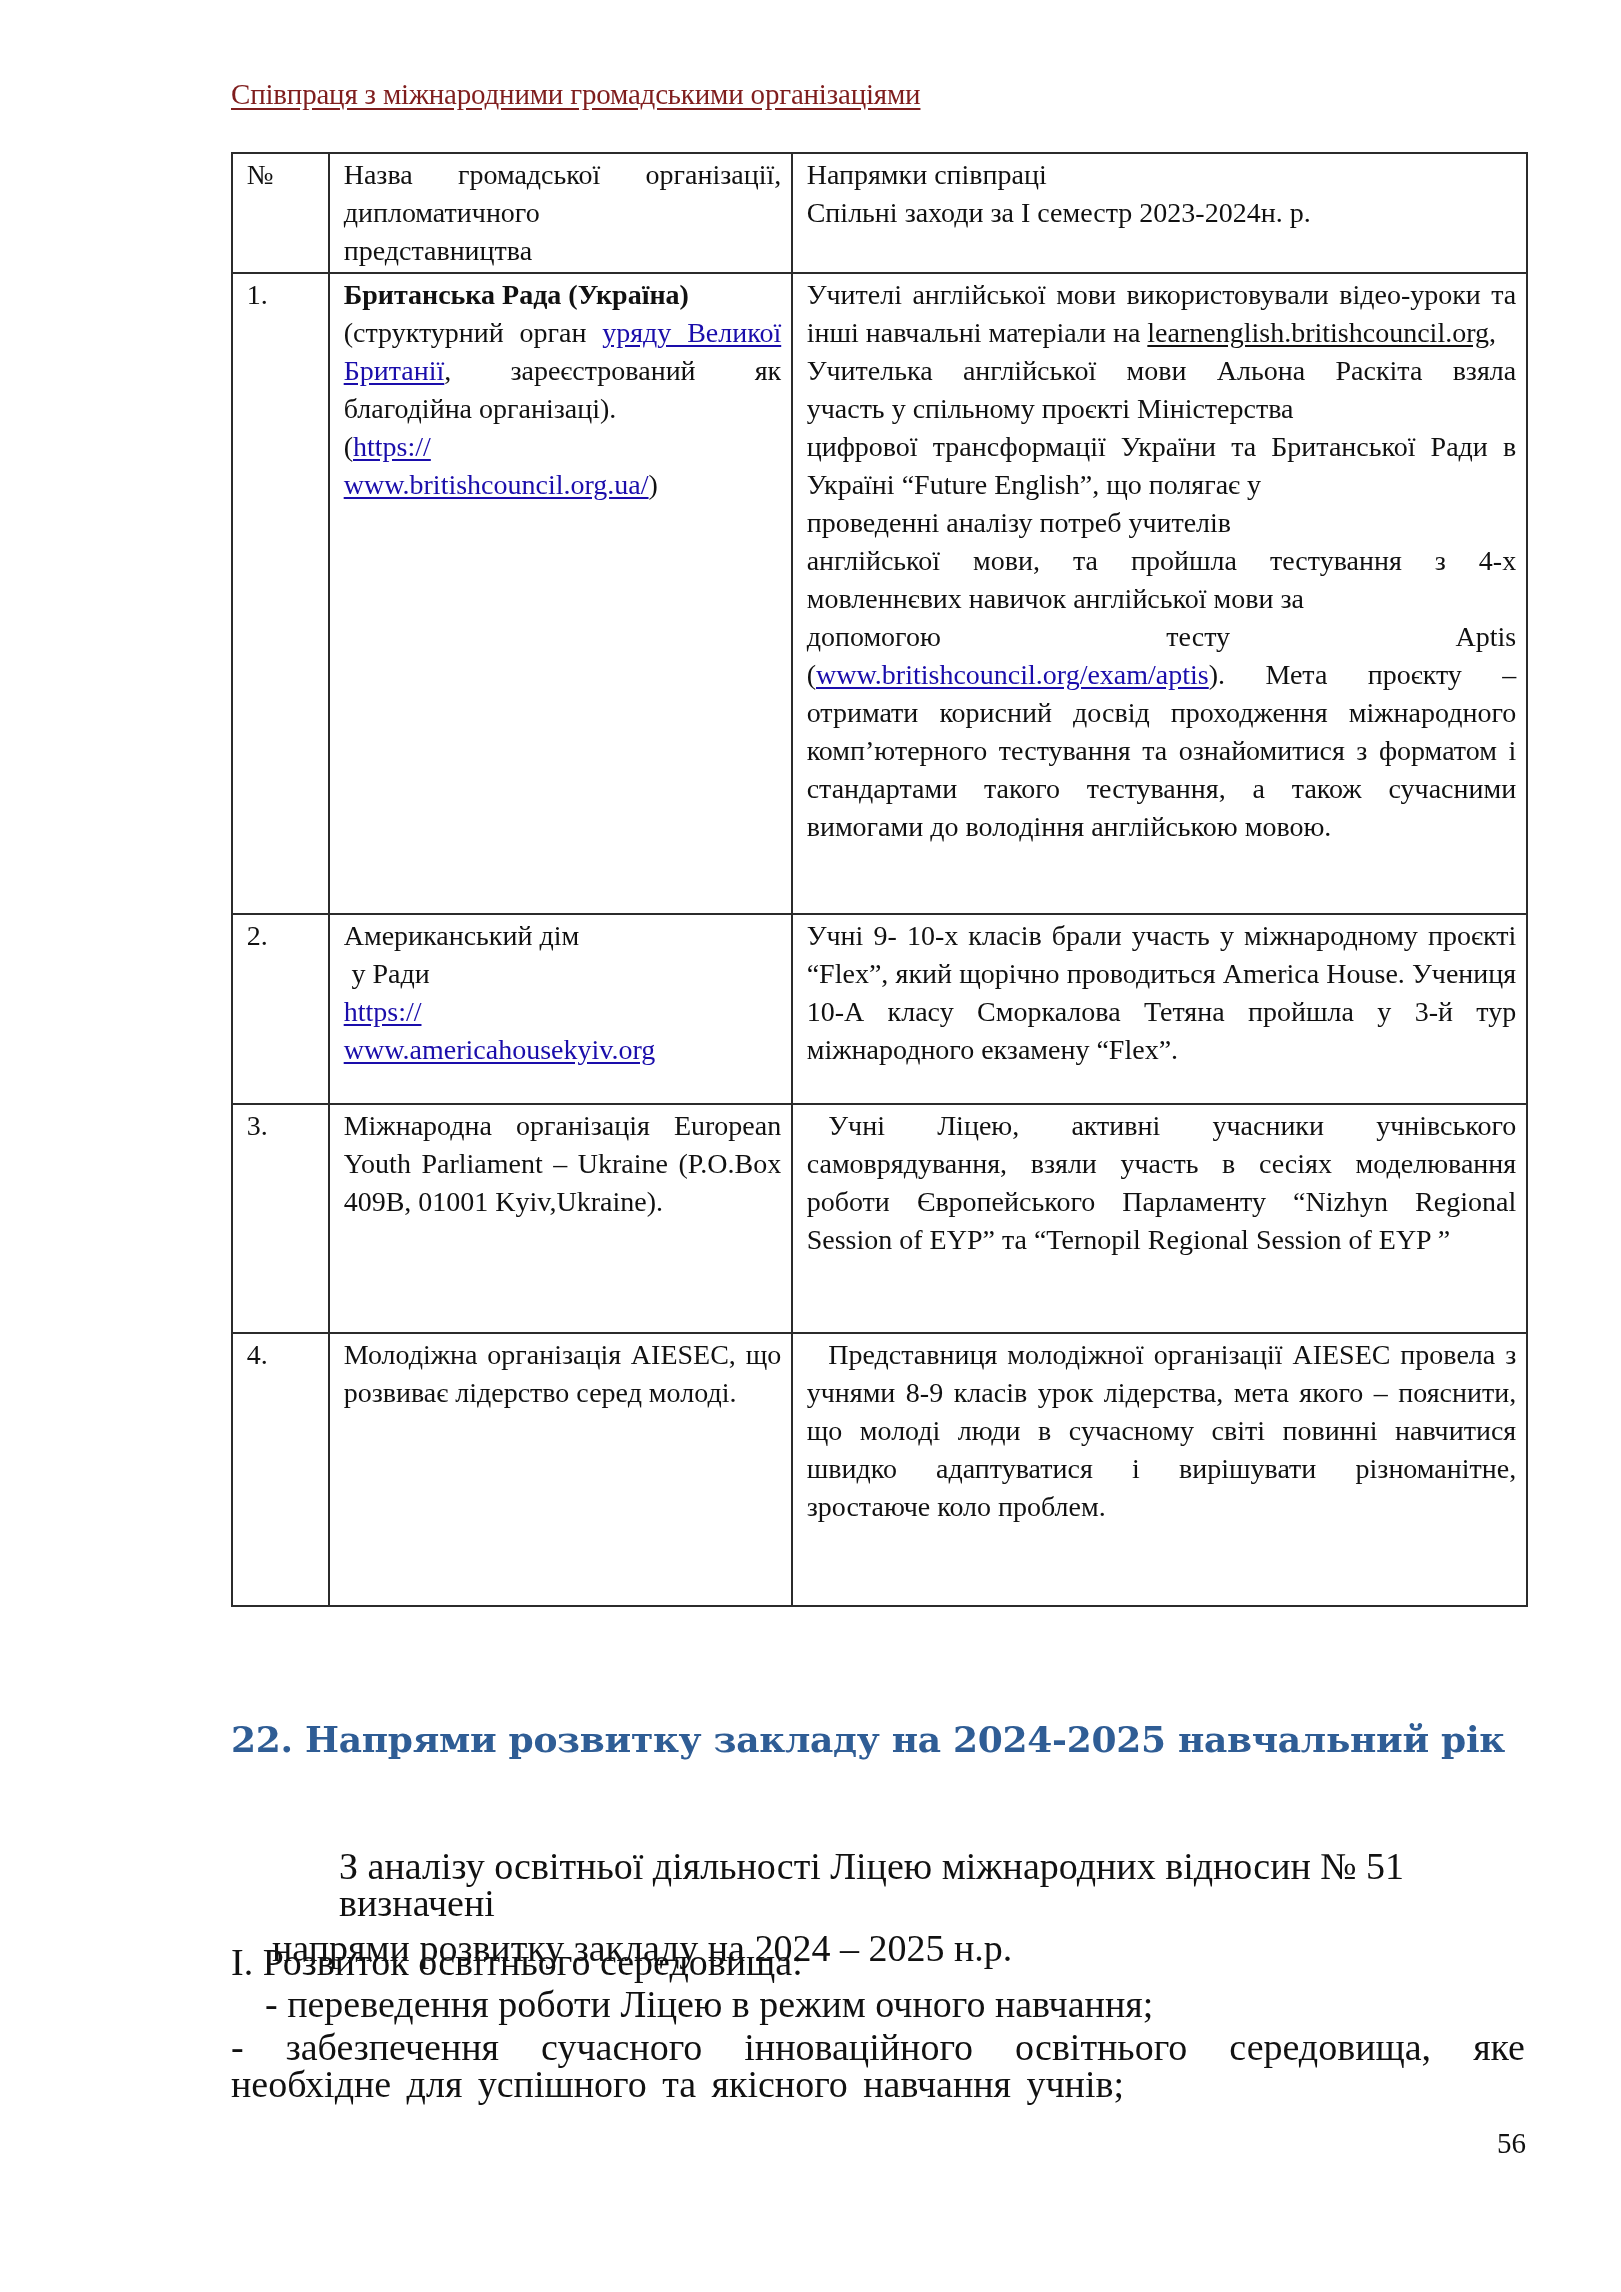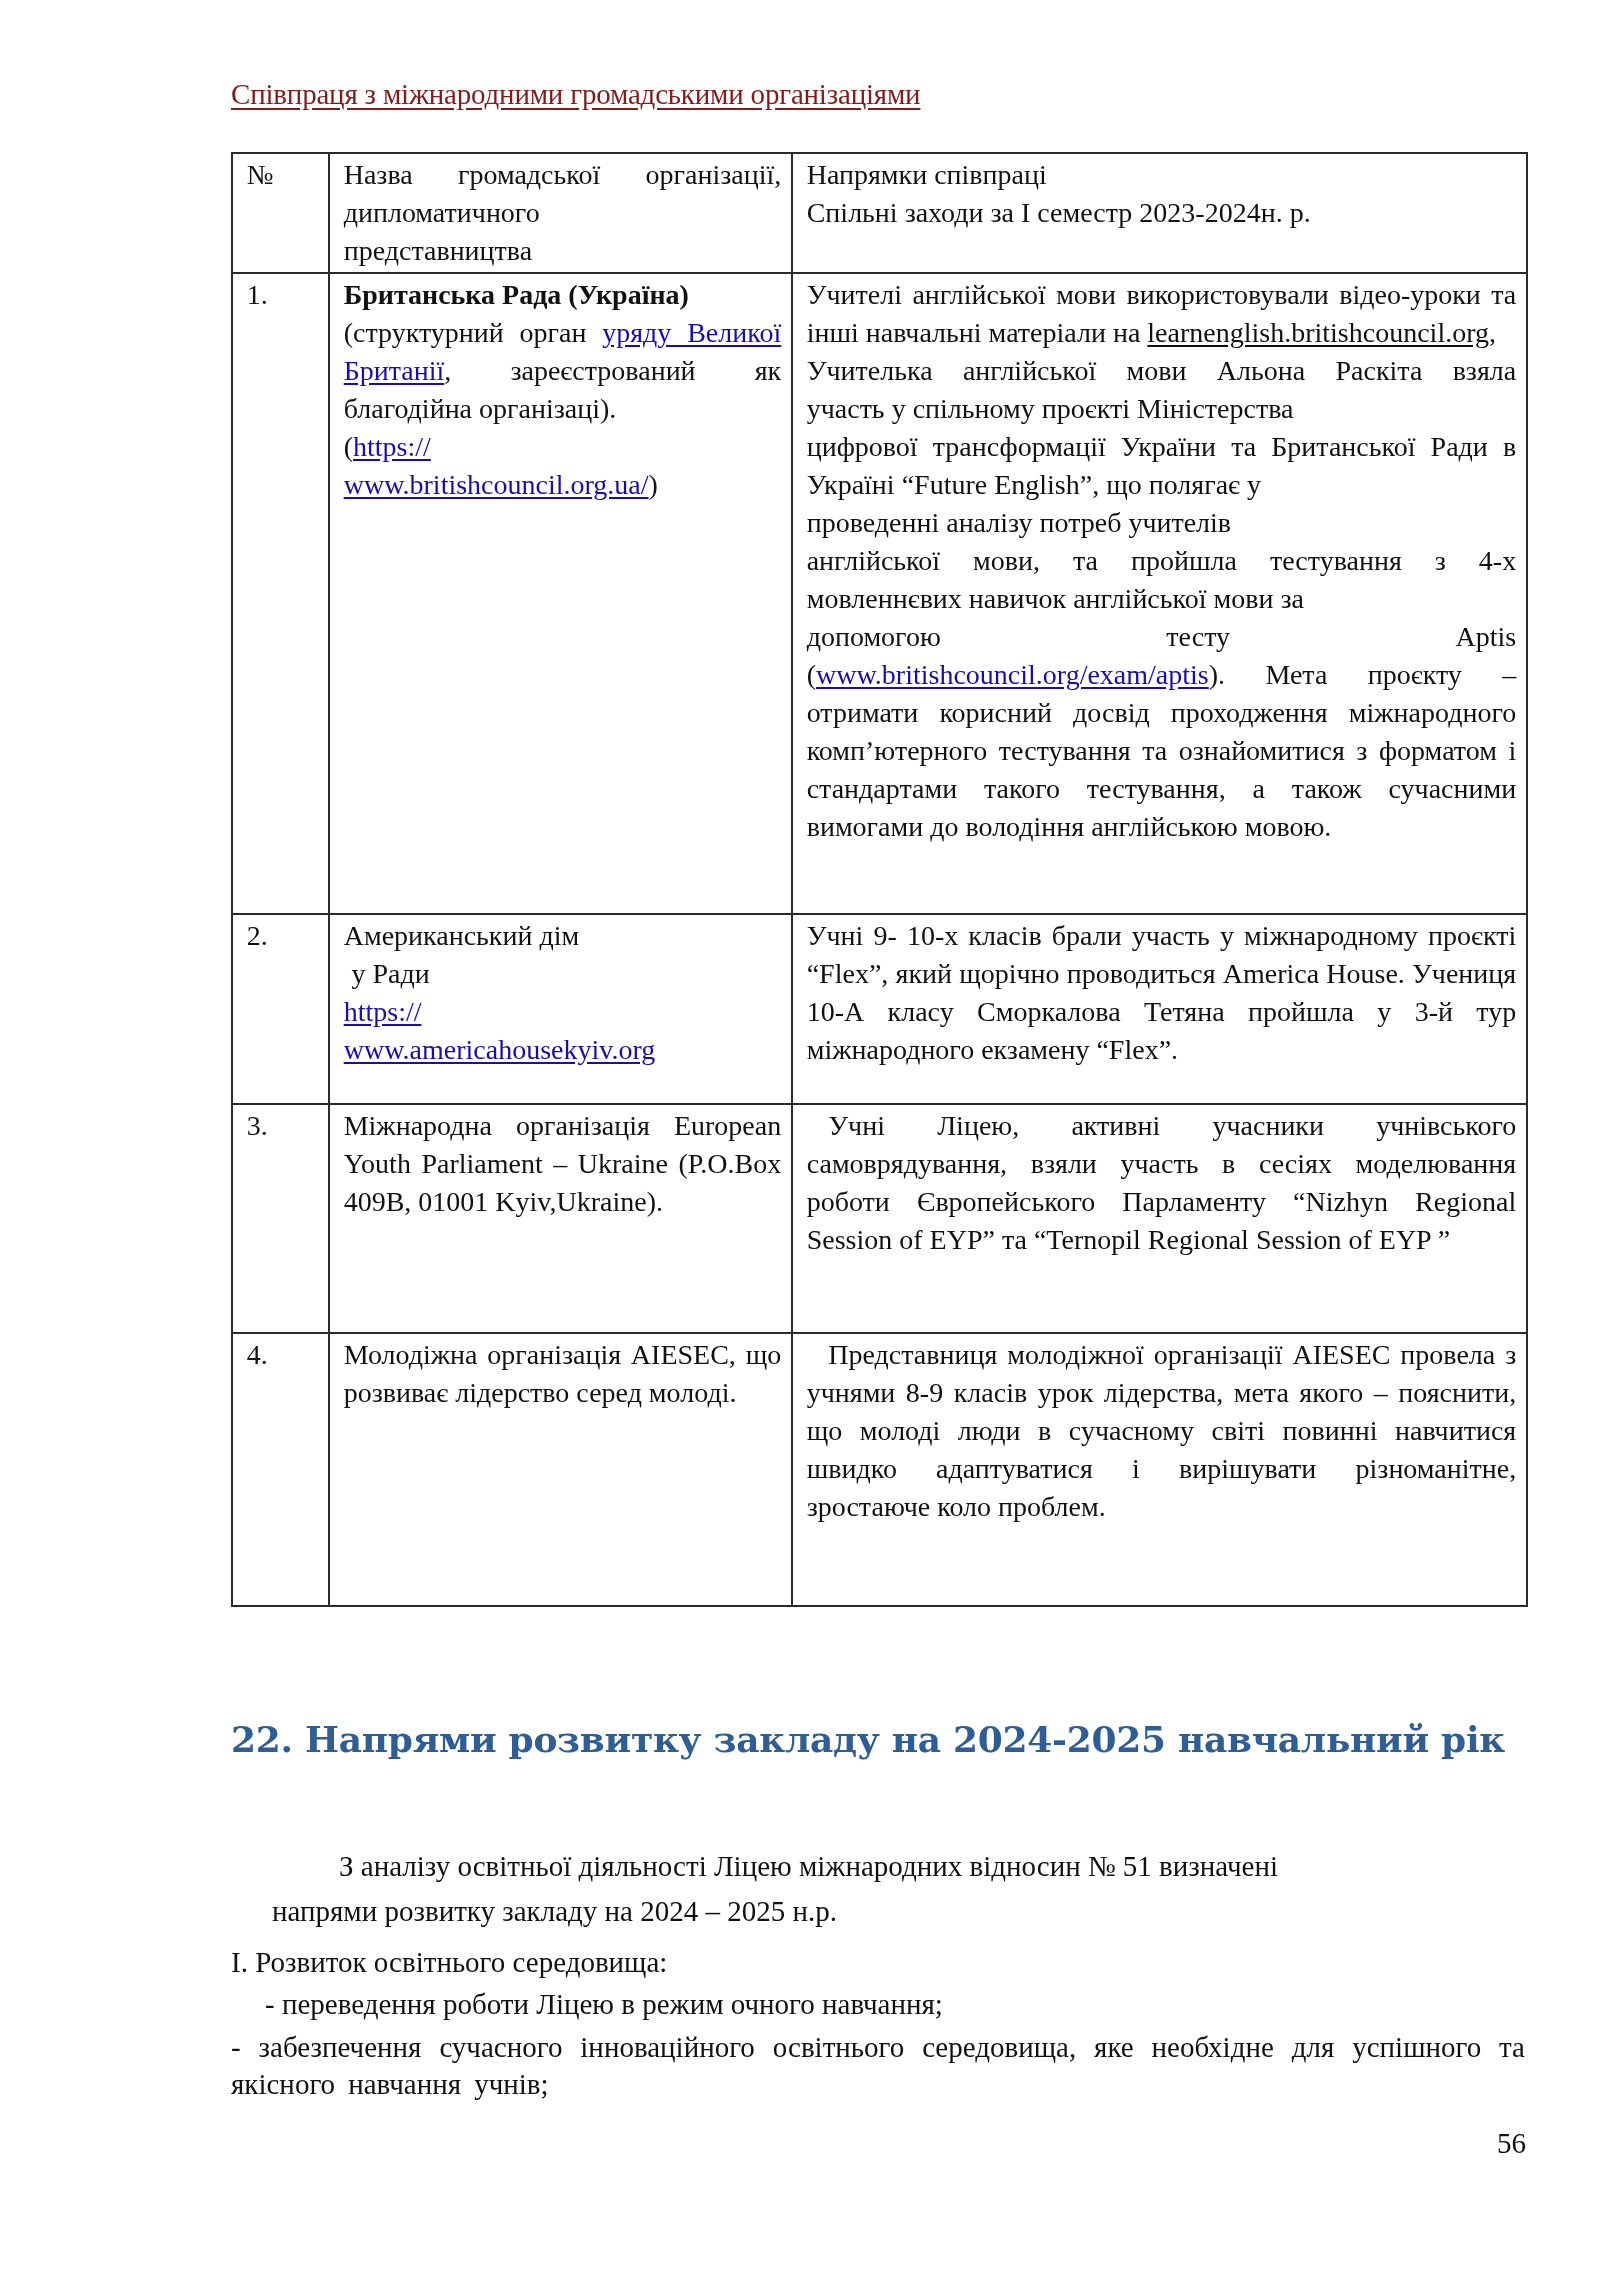--- a/index.html
+++ b/index.html
@@ -39,21 +39,21 @@
   .indent-sm { padding-left: 19.6px; }
   .pad-first { text-indent: 21.6px; }
   .heading {
     position: absolute; left: 231px; top: 1717px; width: 1294px;
     font-family: "DejaVu Serif", "Liberation Serif", serif;
     font-weight: bold; font-size: 36px; line-height: 45px; color: #2f5d95;
     letter-spacing: -0.3px;
   }
   .body-text {
     position: absolute; left: 231px; width: 1294px;
-    font-size: 29px; line-height: 37px; color: #111111;
+    font-size: 38px; line-height: 37px; color: #111111;
   }
   .intro { top: 1848px; }
   .intro .p1 { padding-left: 108px; display: block; }
   .intro .p2 { padding-left: 41px; display: block; margin-top: 7.8px; }
   .sub-heading { top: 1944px; font-weight: normal; }
   .item1 { top: 1986px; margin-left: 34px; }
   .item2 { top: 2029px; text-align: justify; text-align-last: left; word-spacing: 5.9px; }
   .page-number {
     position: absolute; left: 1497px; top: 2127px; font-size: 29px; color: #111111;
   }

